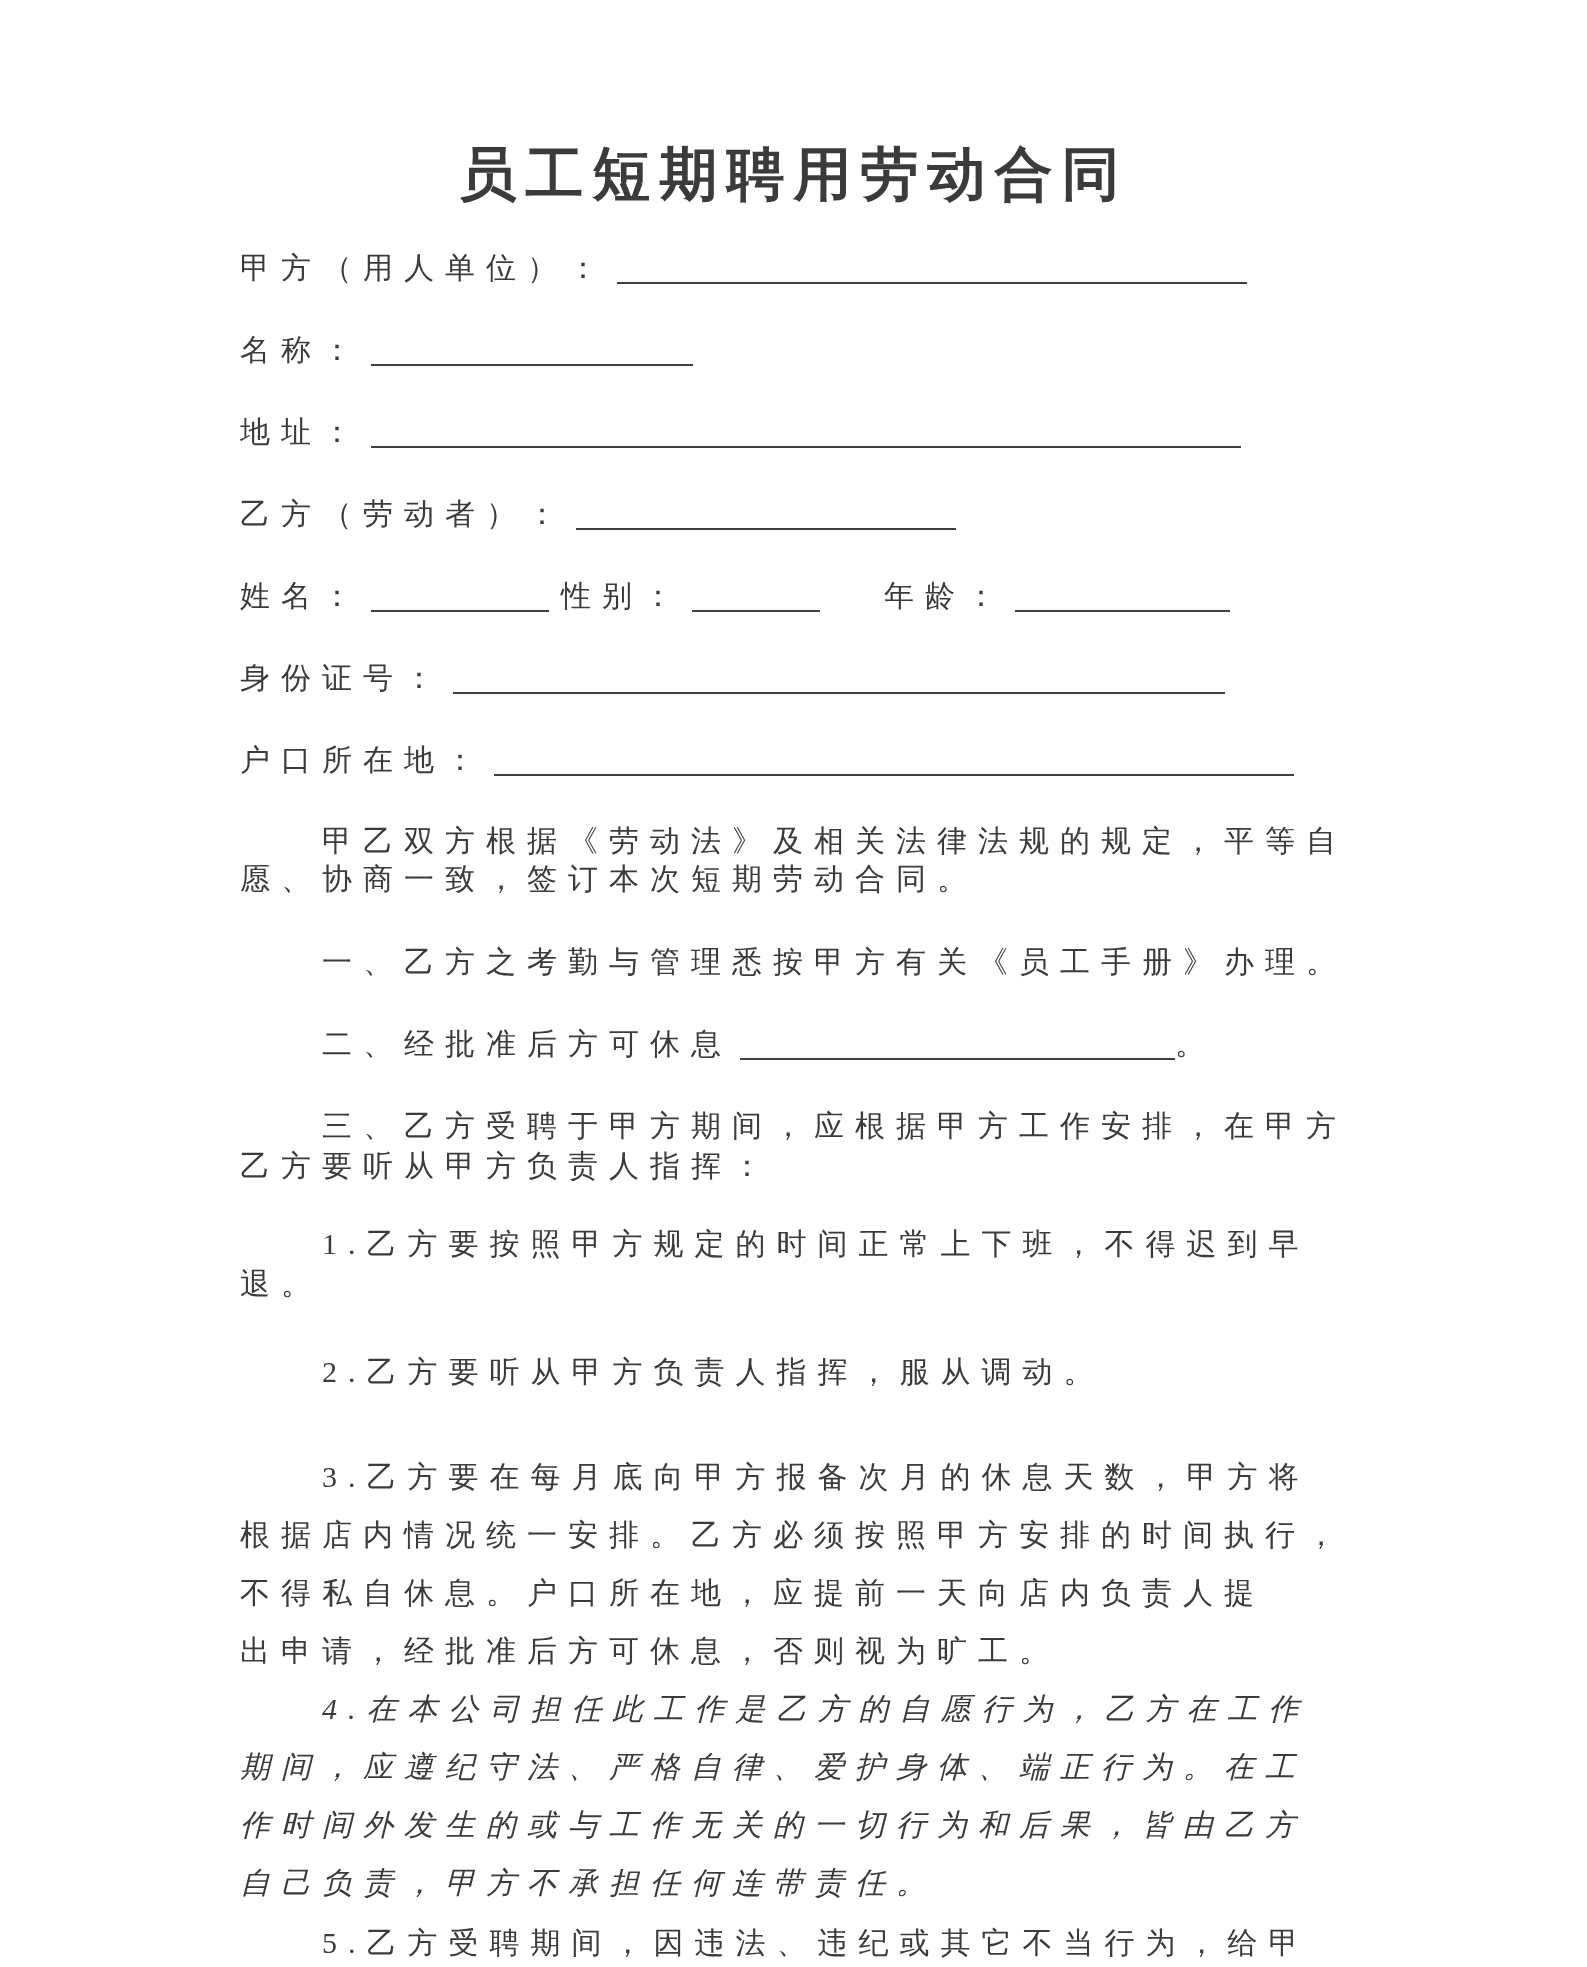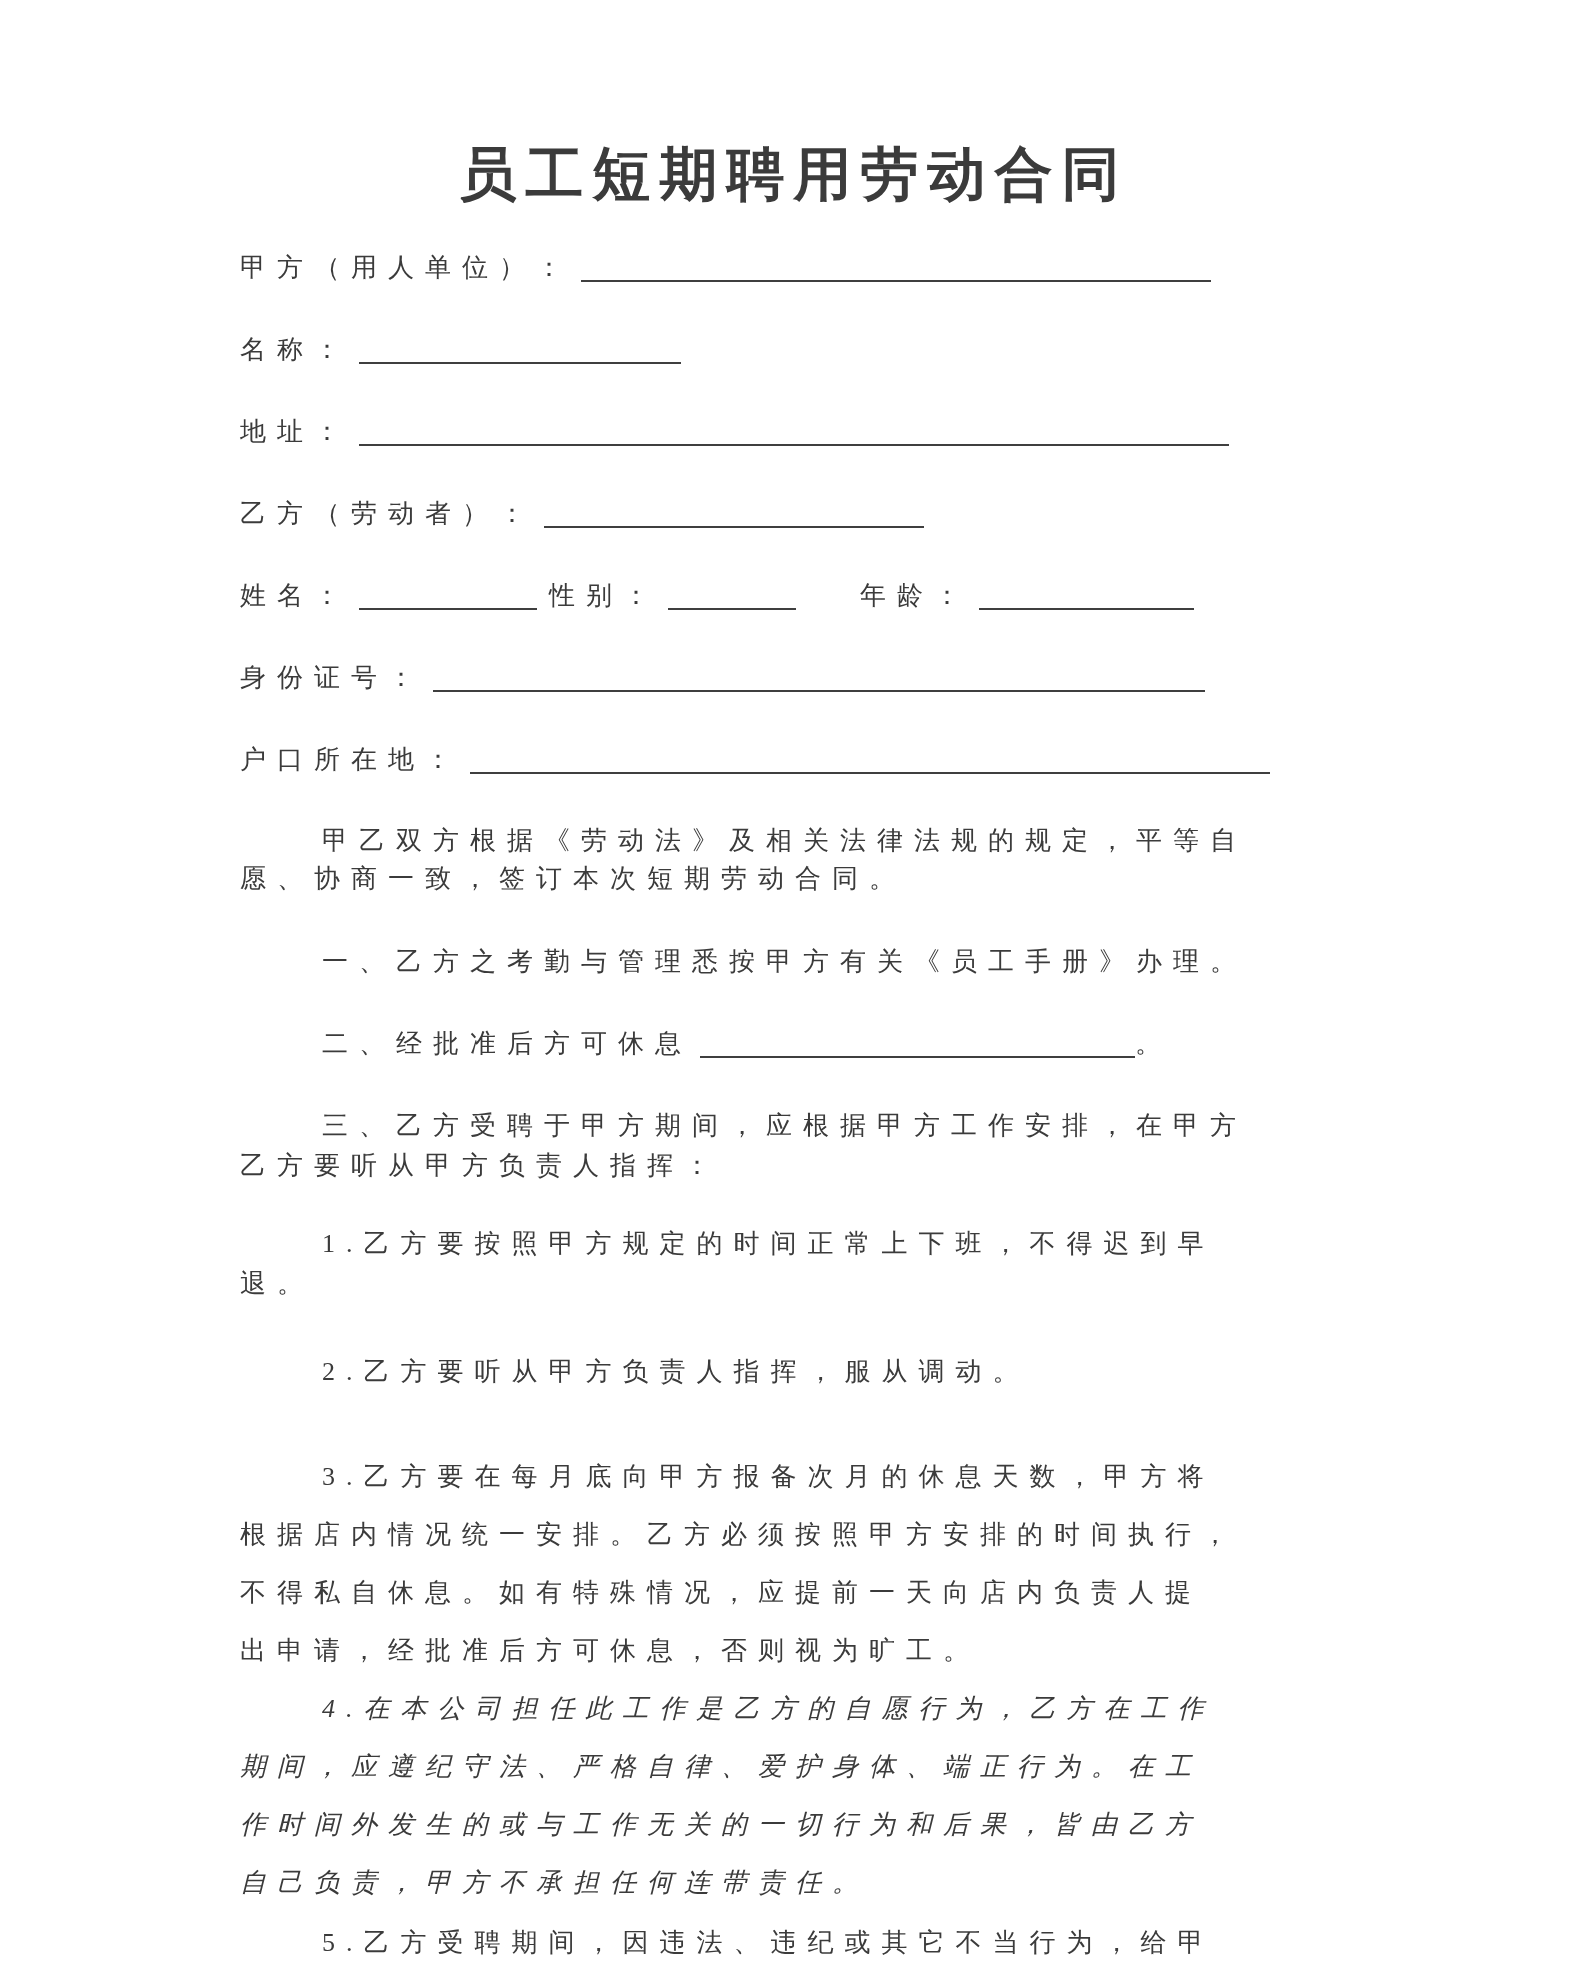--- a/index.html
+++ b/index.html
@@ -24,21 +24,21 @@
   .doc-title {
     font-size: 58px;
     line-height: 50px;
     font-weight: bold;
     text-align: center;
     letter-spacing: 9px;
     margin: 0 0 48px 0;
     white-space: nowrap;
   }
   .form-row, .line {
-    font-size: 26px;
+    font-size: 30px;
     letter-spacing: 11px;
     white-space: nowrap;
   }
   .form-row {
     line-height: 40px;
     margin-bottom: 42px;
   }
   .blank {
     display: inline-block;
     height: 30px;
@@ -90,21 +90,21 @@
       <div class="para b-sub1">
         <div class="line indent"><span>1.乙方要按照甲方规定的时间正常上下班，不得迟到早</span></div>
         <div class="line"><span>退。</span></div>
       </div>
       <div class="para b-sub2">
         <div class="line indent"><span>2.乙方要听从甲方负责人指挥，服从调动。</span></div>
       </div>
       <div class="para b-sub3">
         <div class="line indent"><span>3.乙方要在每月底向甲方报备次月的休息天数，甲方将</span></div>
         <div class="line"><span>根据店内情况统一安排。乙方必须按照甲方安排的时间执行，</span></div>
-        <div class="line"><span>不得私自休息。如有特殊情况，应提前一天向店内负责人提</span></div>
+        <div class="line"><span>不得私自休息。户口所在地，应提前一天向店内负责人提</span></div>
         <div class="line"><span>出申请，经批准后方可休息，否则视为旷工。</span></div>
       </div>
       <div class="para b-sub4">
         <div class="line indent"><span>4.在本公司担任此工作是乙方的自愿行为，乙方在工作</span></div>
         <div class="line"><span>期间，应遵纪守法、严格自律、爱护身体、端正行为。在工</span></div>
         <div class="line"><span>作时间外发生的或与工作无关的一切行为和后果，皆由乙方</span></div>
         <div class="line"><span>自己负责，甲方不承担任何连带责任。</span></div>
       </div>
       <div class="para b-sub5">
         <div class="line indent"><span>5.乙方受聘期间，因违法、违纪或其它不当行为，给甲</span></div>

